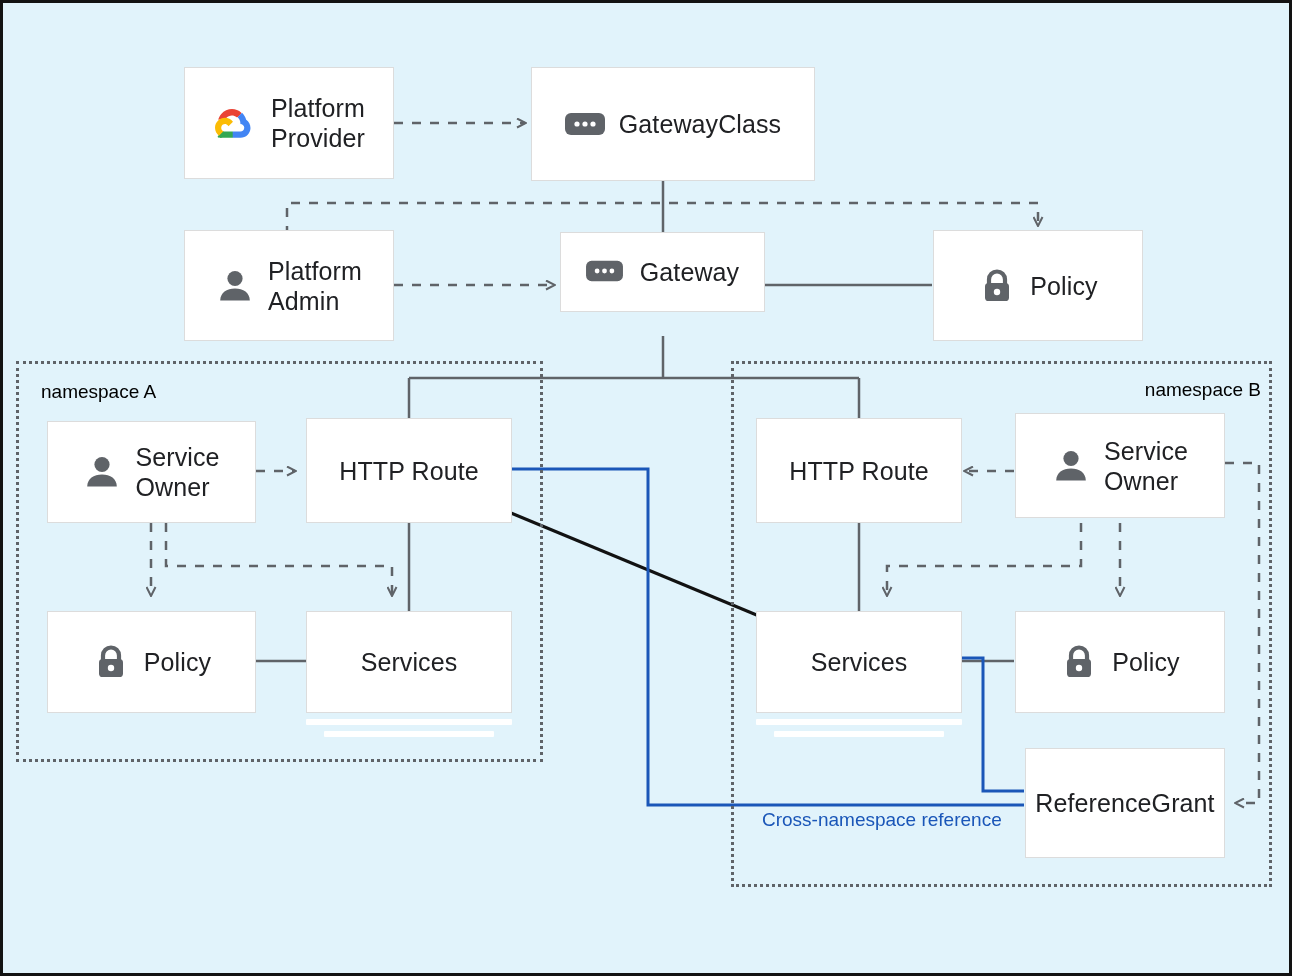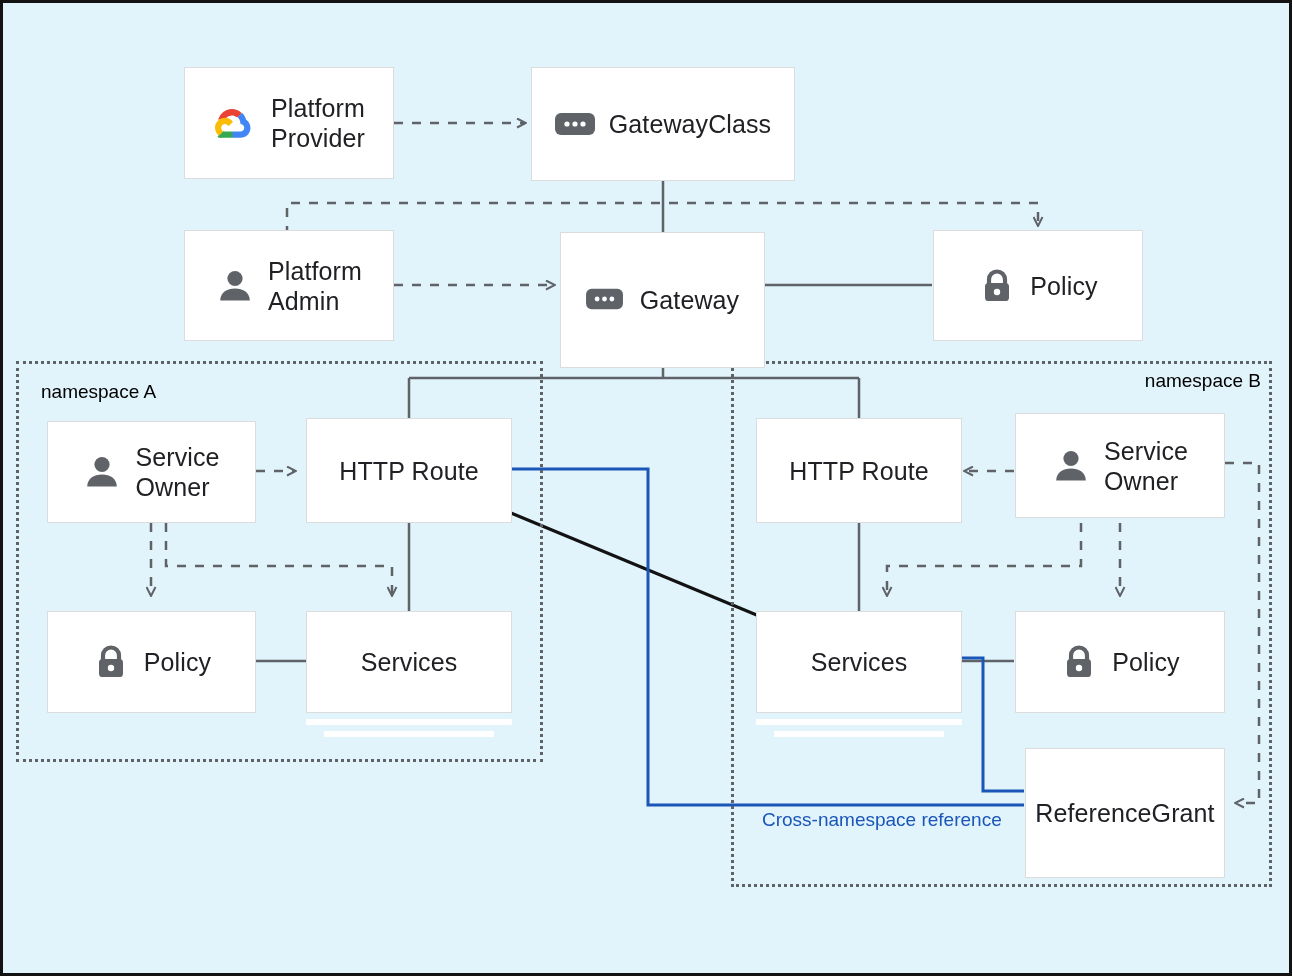--- a/index.html
+++ b/index.html
@@ -56,21 +56,21 @@
 </style>
 </head>
 <body>
 
 <div id="canvas">
 
   <div class="ns" style="left:13px;top:358px;width:527px;height:401px;"></div>
   <div class="ns-label" style="left:38px;top:378px;">namespace A</div>
 
   <div class="ns" style="left:728px;top:358px;width:541px;height:526px;"></div>
-  <div class="ns-label" style="right:28px;top:367px;">namespace B</div>
+  <div class="ns-label" style="right:28px;top:376px;">namespace B</div>
 
   <svg id="svg-layer" viewBox="0 0 1292 976">
     <defs>
       <marker id="arrHead" markerWidth="11" markerHeight="11" refX="9" refY="5.5" orient="auto" markerUnits="userSpaceOnUse">
         <path d="M1,1 L10,5.5 L1,10" fill="none" stroke="#5f6368" stroke-width="2"></path>
       </marker>
     </defs>
     <g fill="none" stroke="#5f6368" stroke-width="2.5">
 
       <path d="M391,120 L522,120" stroke-dasharray="9,9" marker-end="url(#arrHead)"></path>
@@ -125,21 +125,21 @@
         <path d="M27.2 14.5 L30.6 11.1 L30.9 9.7 C24.6 4.0 14.6 4.7 9.0 11.2 C7.5 13.0 6.3 15.2 5.7 17.5 L6.9 17.3 L13.7 16.2 L14.2 15.7 C17.2 12.4 22.3 11.9 25.8 14.7 Z" fill="#ea4335"></path>
         <path d="M36.2 17.4 C35.4 14.5 33.8 11.9 31.6 9.9 L26.8 14.7 C28.8 16.3 29.9 18.7 29.9 21.3 L29.9 22.1 C32.2 22.1 34.1 24.0 34.1 26.3 C34.1 28.6 32.2 30.4 29.9 30.4 L21.5 30.4 L20.7 31.3 L20.7 36.3 L21.5 37.1 L29.9 37.1 C35.9 37.2 40.8 32.4 40.9 26.4 C40.9 22.8 39.1 19.4 36.2 17.4 Z" fill="#4285f4"></path>
         <path d="M13.1 37.1 L21.5 37.1 L21.5 30.4 L13.1 30.4 C12.5 30.4 11.9 30.3 11.4 30.0 L10.2 30.4 L5.4 35.2 L5.0 36.3 C6.9 37.8 9.0 37.1 13.1 37.1 Z" fill="#34a853"></path>
         <path d="M13.1 15.4 C7.1 15.4 2.2 20.3 2.2 26.3 C2.2 29.7 3.8 32.9 6.5 35.0 L11.4 30.1 C9.3 29.2 8.4 26.7 9.3 24.6 C10.2 22.5 12.7 21.6 14.8 22.5 C15.7 22.9 16.5 23.7 16.9 24.6 L21.8 19.7 C19.7 17.0 16.5 15.4 13.1 15.4 Z" fill="#fbbc05"></path>
       </svg>
     </span>
     <span class="lbl">Platform
 Provider</span>
   </div>
 
-  <div class="node" style="left:528px;top:64px;width:264px;height:114px;">
+  <div class="node" style="left:528px;top:64px;width:284px;height:114px;">
     <span class="icon gw-icon">
       <svg viewBox="0 0 40 26" width="40" height="26">
         <rect x="0" y="2" width="40" height="22" rx="6" fill="#5f6368"></rect>
         <circle cx="12" cy="13" r="2.6" fill="#fff"></circle>
         <circle cx="20" cy="13" r="2.6" fill="#fff"></circle>
         <circle cx="28" cy="13" r="2.6" fill="#fff"></circle>
       </svg>
     </span>
     <span class="lbl">GatewayClass</span>
   </div>
@@ -148,21 +148,21 @@
     <span class="icon person-icon">
       <svg viewBox="0 0 38 38" width="38" height="38">
         <circle cx="19" cy="11.5" r="7.6" fill="#5f6368"></circle>
         <path d="M4.2 33.5 C4.2 25.6 10.8 21.4 19 21.4 C27.2 21.4 33.8 25.6 33.8 33.5 Z" fill="#5f6368"></path>
       </svg>
     </span>
     <span class="lbl">Platform
 Admin</span>
   </div>
 
-  <div class="node" style="left:557px;top:229px;width:205px;height:136px;">
+  <div class="node" style="left:557px;top:229px;width:205px;height:80px;">
     <span class="icon gw-icon">
       <svg viewBox="0 0 40 26" width="37" height="24">
         <rect x="0" y="2" width="40" height="22" rx="6" fill="#5f6368"></rect>
         <circle cx="12" cy="13" r="2.6" fill="#fff"></circle>
         <circle cx="20" cy="13" r="2.6" fill="#fff"></circle>
         <circle cx="28" cy="13" r="2.6" fill="#fff"></circle>
       </svg>
     </span>
     <span class="lbl">Gateway</span>
   </div>
@@ -231,19 +231,19 @@
     <span class="icon lock-icon">
       <svg viewBox="0 0 38 38" width="38" height="38">
         <path d="M11 17 V12.5 a8 8 0 0 1 16 0 V17" fill="none" stroke="#5f6368" stroke-width="4.2"></path>
         <rect x="7" y="16" width="24" height="18" rx="3.6" fill="#5f6368"></rect>
         <circle cx="19" cy="25" r="3.2" fill="#fff"></circle>
       </svg>
     </span>
     <span class="lbl">Policy</span>
   </div>
 
-  <div class="node" style="left:1022px;top:745px;width:200px;height:130px;">
+  <div class="node" style="left:1022px;top:745px;width:200px;height:110px;">
     <span class="lbl">ReferenceGrant</span>
   </div>
 
   <div class="xns-label" style="left:759px;top:806px;text-align:center;">Cross-namespace reference</div>
 
 </div>
 
 </body></html>

